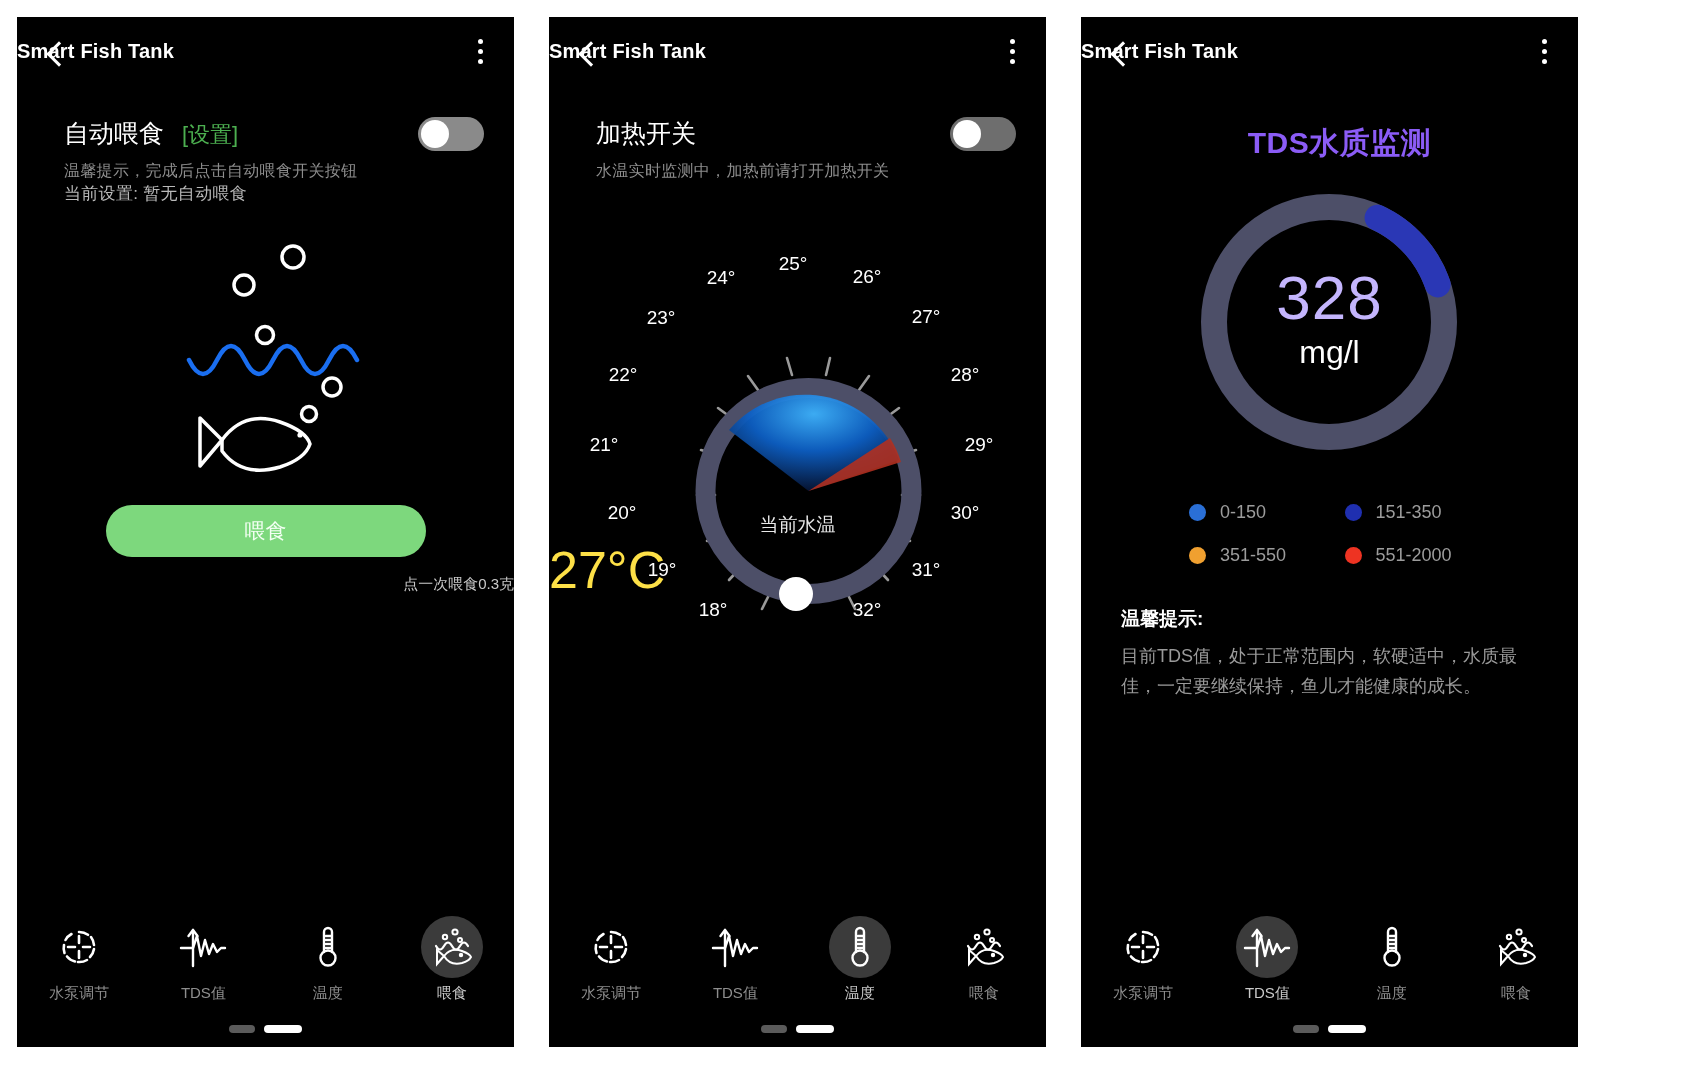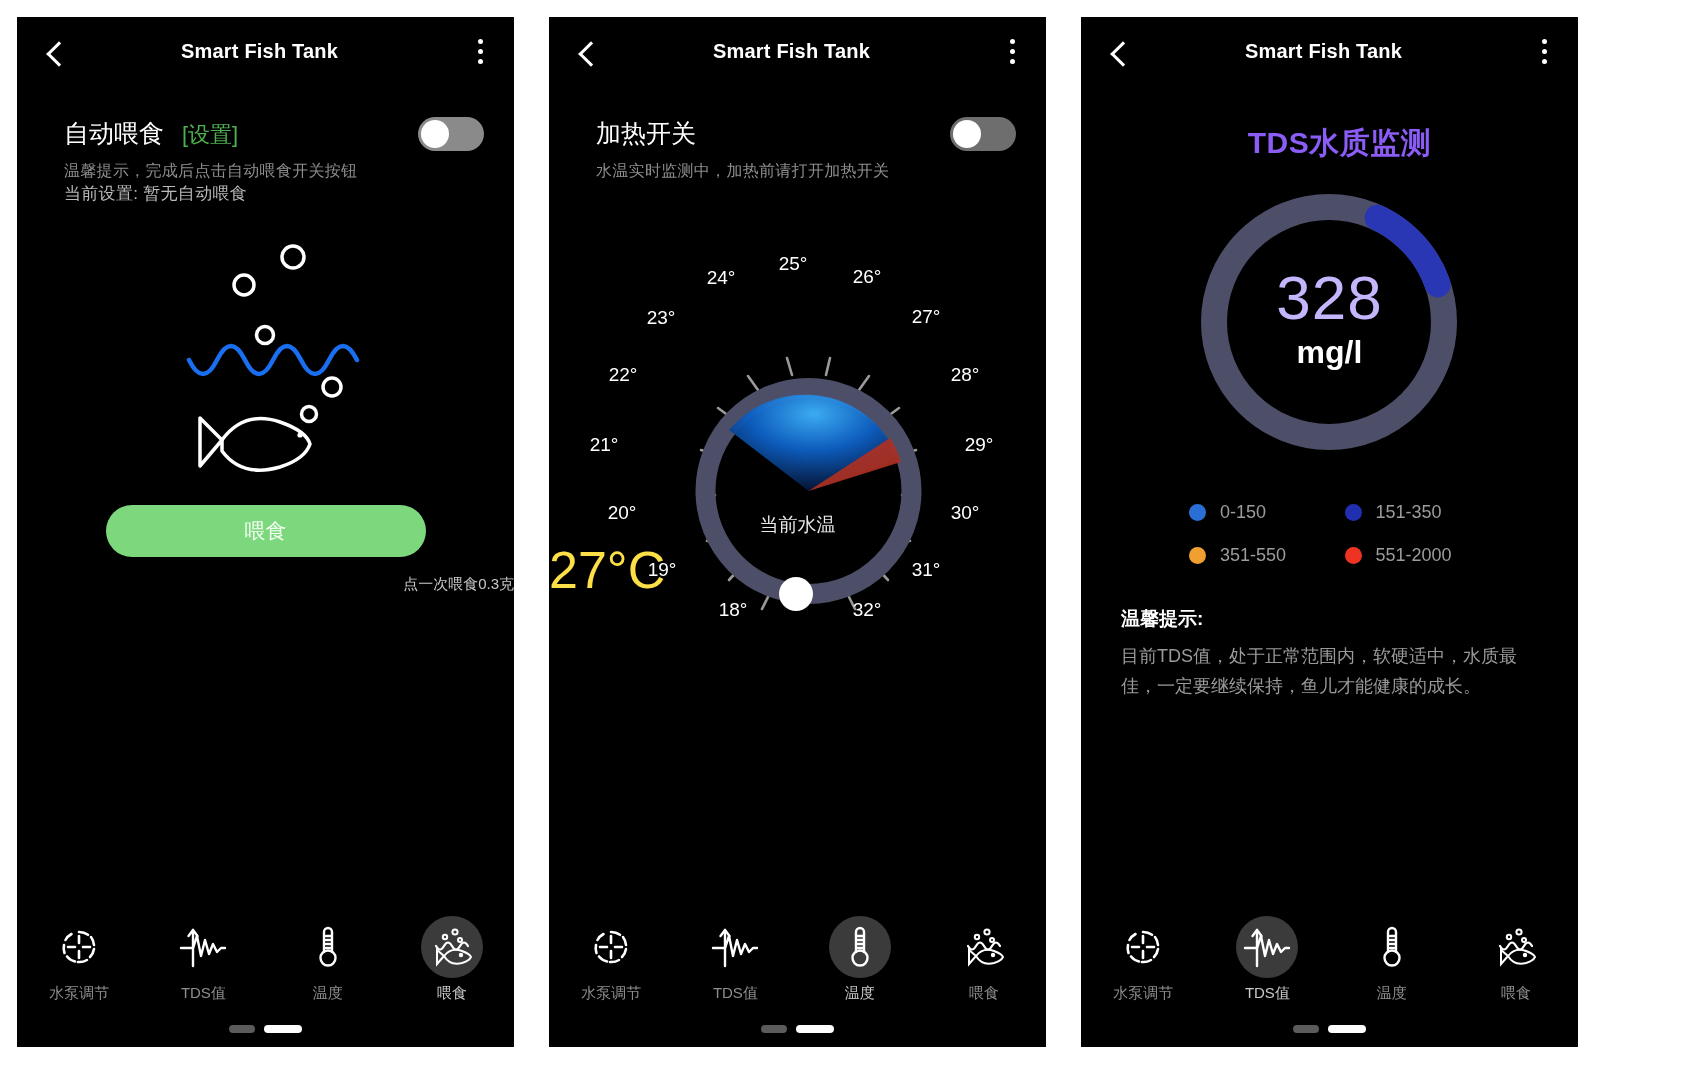--- a/index.html
+++ b/index.html
@@ -28,21 +28,21 @@
     width:22px; height:22px; cursor:pointer;
   }
   .back-icon:before{
     content:""; position:absolute; left:7px; top:2px;
     width:15px; height:15px;
     border-left:3px solid #fff; border-bottom:3px solid #fff;
     transform:rotate(45deg);
   }
   .title{
     position:absolute; left:0; right:12px; top:23px;
-    text-align:center; color:#fff;
+    text-align:left; color:#fff;
     font-size:20px; font-weight:bold; letter-spacing:.2px;
   }
   .kebab-icon{
     position:absolute; right:30px; top:22px;
     width:6px; height:28px; cursor:pointer;
   }
   .kebab-icon i{
     display:block; width:5px; height:5px; border-radius:50%;
     background:#fff; margin-bottom:5px;
   }
@@ -99,21 +99,21 @@
     text-align:center; color:#8b5cf6; font-size:30px; font-weight:bold;
     margin-top:28px; letter-spacing:.5px;margin-left:20px;
   }
   .tds-wrap{ position:relative; width:497px; height:310px; margin-top:10px;}
   .tds-value{
     position:absolute; width:100%; text-align:center; top:88px;
     color:#c4b5fd; font-size:62px; font-weight:300; letter-spacing:1px;
   }
   .tds-unit{
     position:absolute; width:100%; text-align:center; top:160px;
-    color:#fff; font-size:32px; font-weight:700;
+    color:#fff; font-size:32px; font-weight:400;
   }
   .legend{
     margin:18px 0 8px 0; display:grid;
     grid-template-columns:1fr 1fr; row-gap:22px;
     padding:0 78px 0 108px;
   }
   .legend-item{ display:flex; align-items:center; gap:14px; }
   .legend-dot{ width:17px; height:17px; border-radius:50%; flex:0 0 17px;}
   .legend-text{ color:#9c9c9c; font-size:18px; }
 
@@ -307,21 +307,21 @@
       <circle cx="259.5" cy="281" r="103" fill="none" stroke="#4d4f68" stroke-width="20"></circle>
 
       <path d="M 259.5 281 L 180 220 A 100 100 0 0 1 350 250 Z" fill="url(#wfill)" opacity="0.95"></path>
       <path d="M 259.5 281 L 352 252 A 100 100 0 0 0 341 228 Z" fill="#b03020" opacity="0.9"></path>
 
       <circle cx="247" cy="384" r="17" fill="#ffffff"></circle>
     </svg>
     <div class="dial-label">当前水温</div>
     <div class="dial-value">27°C</div>
 
-    <div class="tick-label" style="left:184px;top:400px">18°</div>
+    <div class="tick-label" style="left:164px;top:400px">18°</div>
     <div class="tick-label" style="left:113px;top:360px">19°</div>
     <div class="tick-label" style="left:73px;top:303px">20°</div>
     <div class="tick-label" style="left:55px;top:235px">21°</div>
     <div class="tick-label" style="left:74px;top:165px">22°</div>
     <div class="tick-label" style="left:112px;top:108px">23°</div>
     <div class="tick-label" style="left:172px;top:68px">24°</div>
     <div class="tick-label" style="left:244px;top:54px">25°</div>
     <div class="tick-label" style="left:318px;top:67px">26°</div>
     <div class="tick-label" style="left:377px;top:107px">27°</div>
     <div class="tick-label" style="left:416px;top:165px">28°</div>

